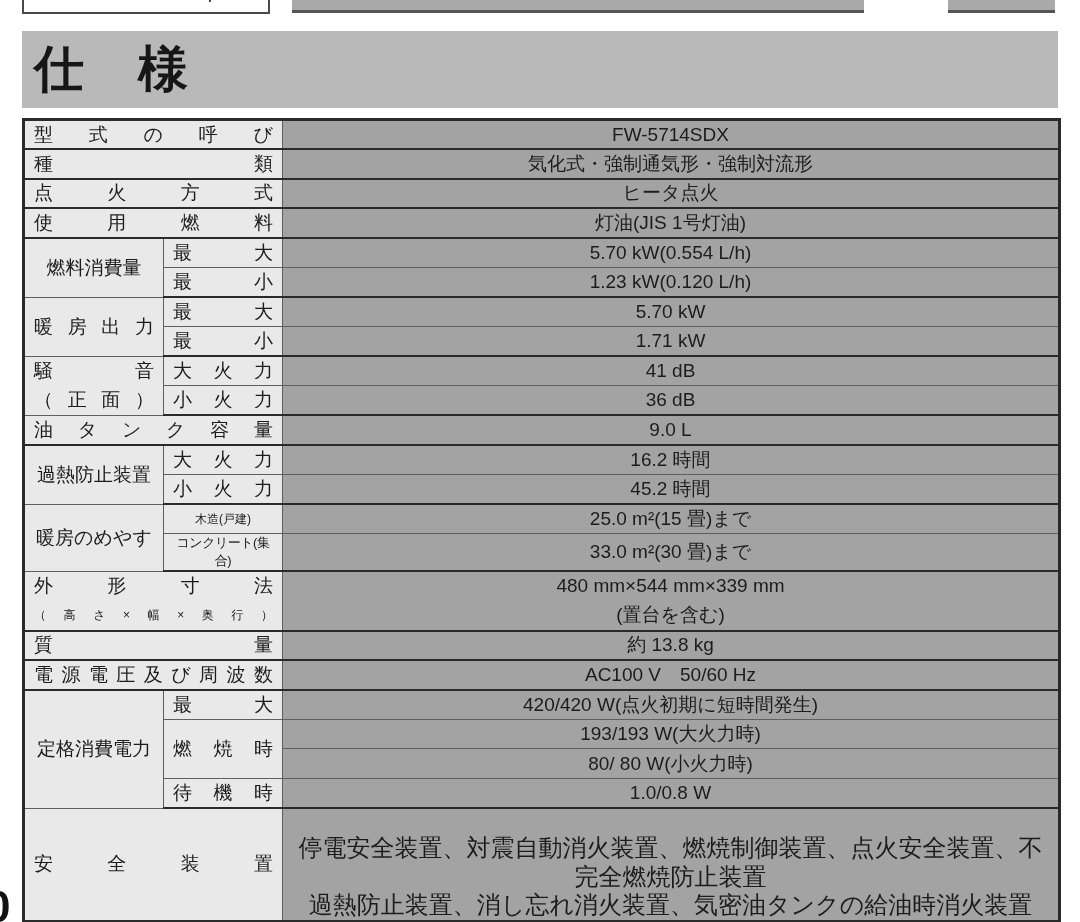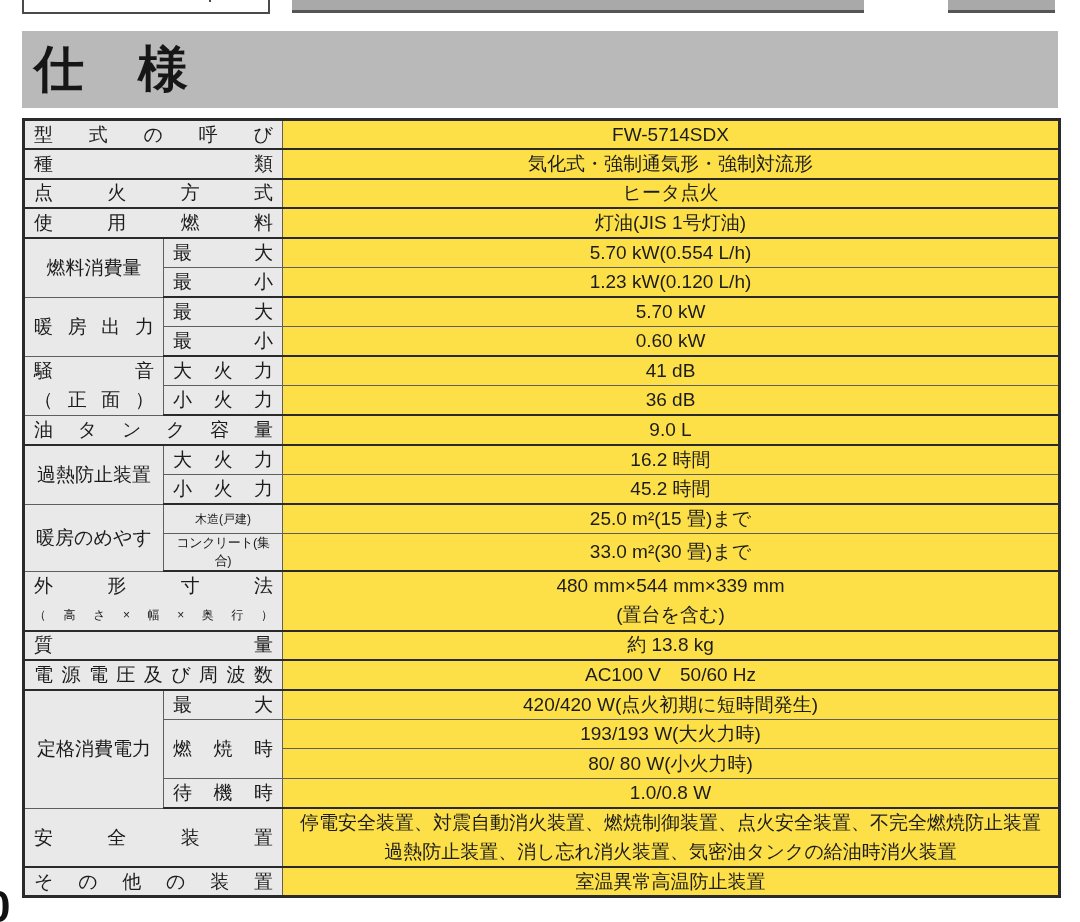--- a/index.html
+++ b/index.html
@@ -21,29 +21,29 @@
                background:#b9b9b9; display:flex; align-items:center; }
   .title-bar h1 { font-size:50px; font-weight:bold; color:#161616; padding-left:12px; letter-spacing:2px; }
 
   
   table.spec { position:absolute; left:22px; top:118px; width:1036px;
                border-collapse:collapse; table-layout:fixed;
                border:3px solid #2a2a2a; font-size:19px; color:#1c1c1c; }
   col.c1 { width:140px; } col.c2 { width:119px; } col.c3 { width:777px; }
   td, th { border:1px solid #5f5f5f; font-weight:normal; overflow:hidden; }
   th.lab { background:#e9e9e9; padding:0 9px; text-align:center; vertical-align:middle; }
-  td.val { background:#fde047; text-align:center; vertical-align:middle; padding:0 8px; }
+  td.val { background:#a3a3a3; text-align:center; vertical-align:middle; padding:0 8px; }
   tr.h1 > th, tr.h1 > td { height:29.6px; }
   tr.h2 > th, tr.h2 > td { height:59.2px; }
   tr.gb > th, tr.gb > td { border-bottom:2.5px solid #2a2a2a; }
   .jchars { display:flex; justify-content:space-between; align-items:center; }
   .lines { line-height:28.5px; }
   .small-label { font-size:13px; letter-spacing:-0.5px; }
   .mid-label { font-size:12px; }
-  .safety-text { font-size:19px; line-height:28.5px; }
+  .safety-text { font-size:24px; line-height:28.5px;margin-top:25px; }
 
   
   .page-fragment { position:absolute; left:-14px; top:882px; font-size:44px; font-weight:bold; color:#111; }
 </style>
 </head>
 <body>
 
 <div class="page">
 
   <div class="remnant-cell">
@@ -148,21 +148,21 @@
           </th>
       <td class="val">5.70 kW</td>
     </tr>
     <tr class="h1 gb">
       <th class="lab">
             <div class="jchars">
               <span>最</span>
               <span>小</span>
             </div>
           </th>
-      <td class="val">0.60 kW</td>
+      <td class="val">1.71 kW</td>
     </tr>
 
     <tr class="h1">
       <th class="lab" rowspan="2">
         <div class="lines">
           <div class="jchars">
                 <span>騒</span>
                 <span>音</span>
               </div>
           <div class="jchars">

